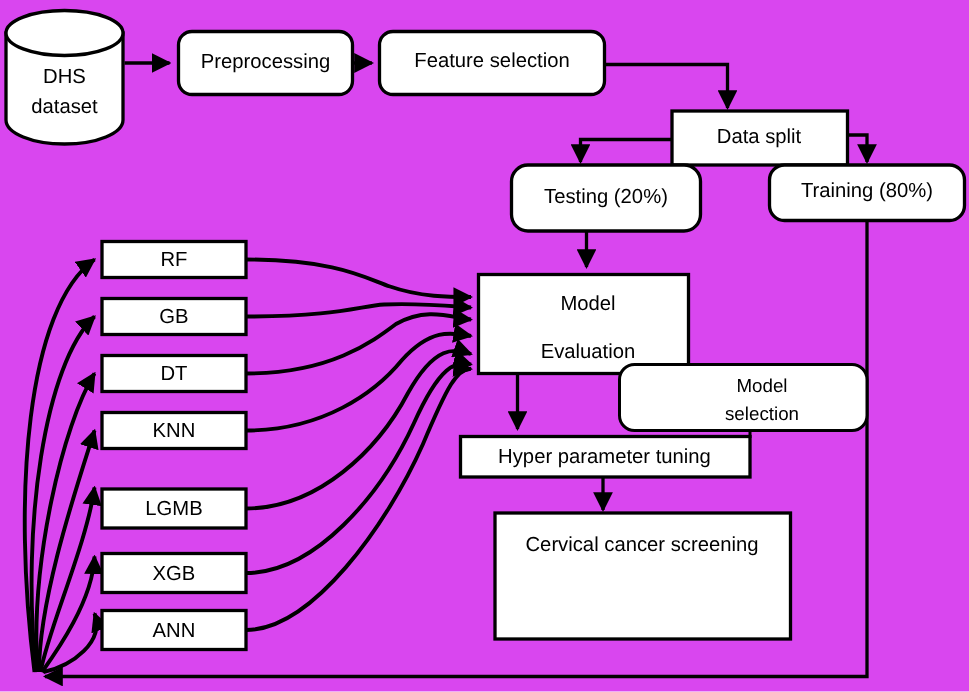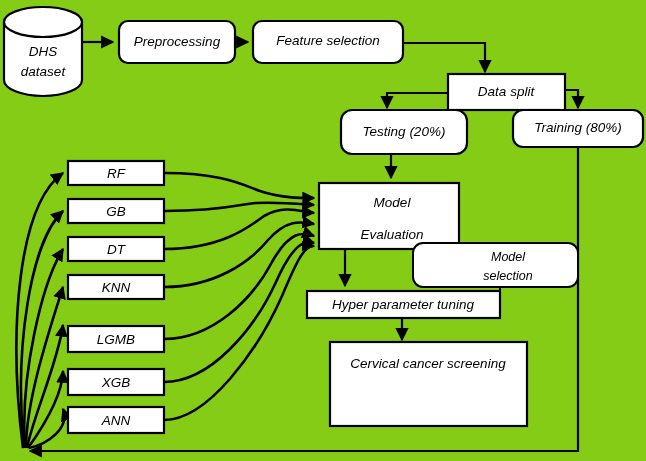--- a/index.html
+++ b/index.html
@@ -4,24 +4,23 @@
 <style>
   html, body {
     margin: 0;
     padding: 0;
     background: #ffffff;
   }
   #canvas-wrap {
     position: relative;
     width: 646px;
     height: 461px;
-    background: #84cc16;
+    background: #d946ef;
     overflow: hidden;
     font-family: "Liberation Sans", sans-serif;
-    font-style: italic;
   }
   svg.flow {
     display: block;
     width: 646px;
     height: 461px;
   }
   .node-shape {
     fill: #ffffff;
     stroke: #000000;
     stroke-width: 2.2;

